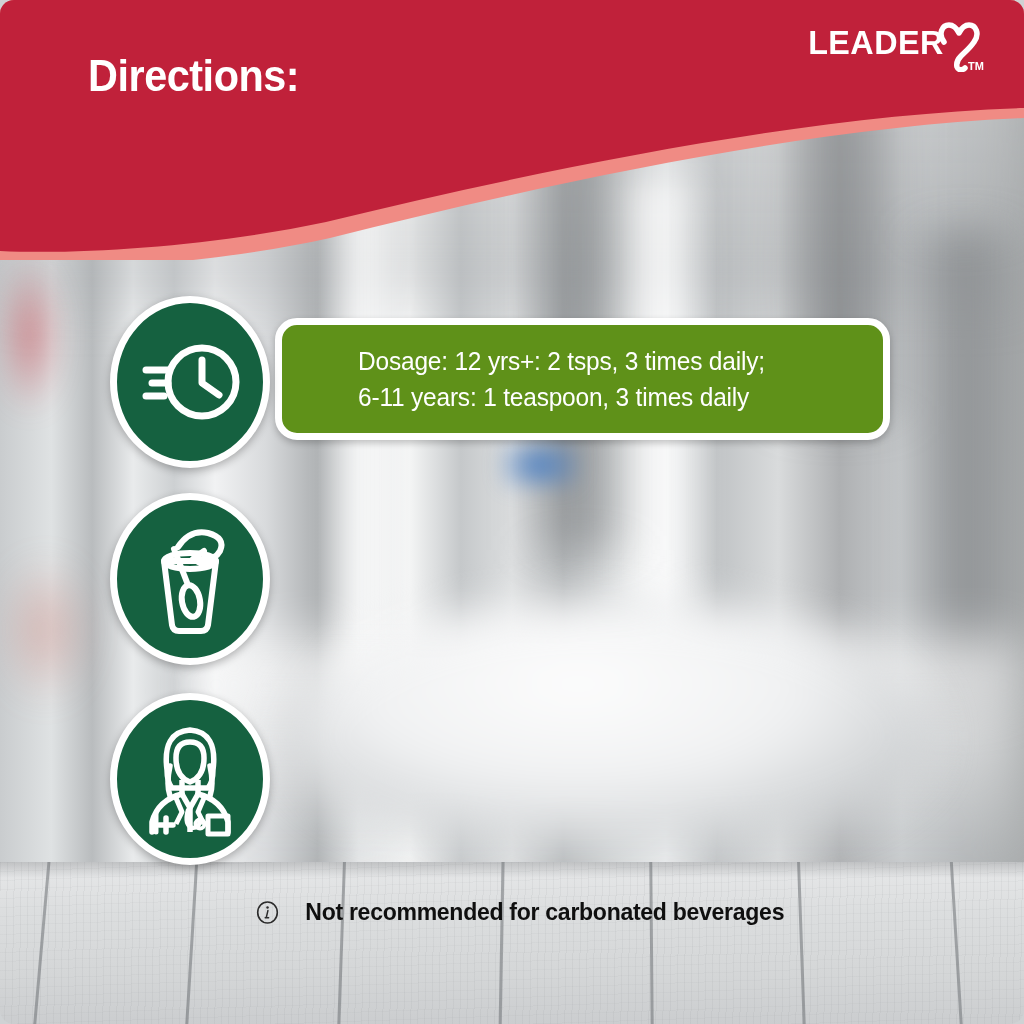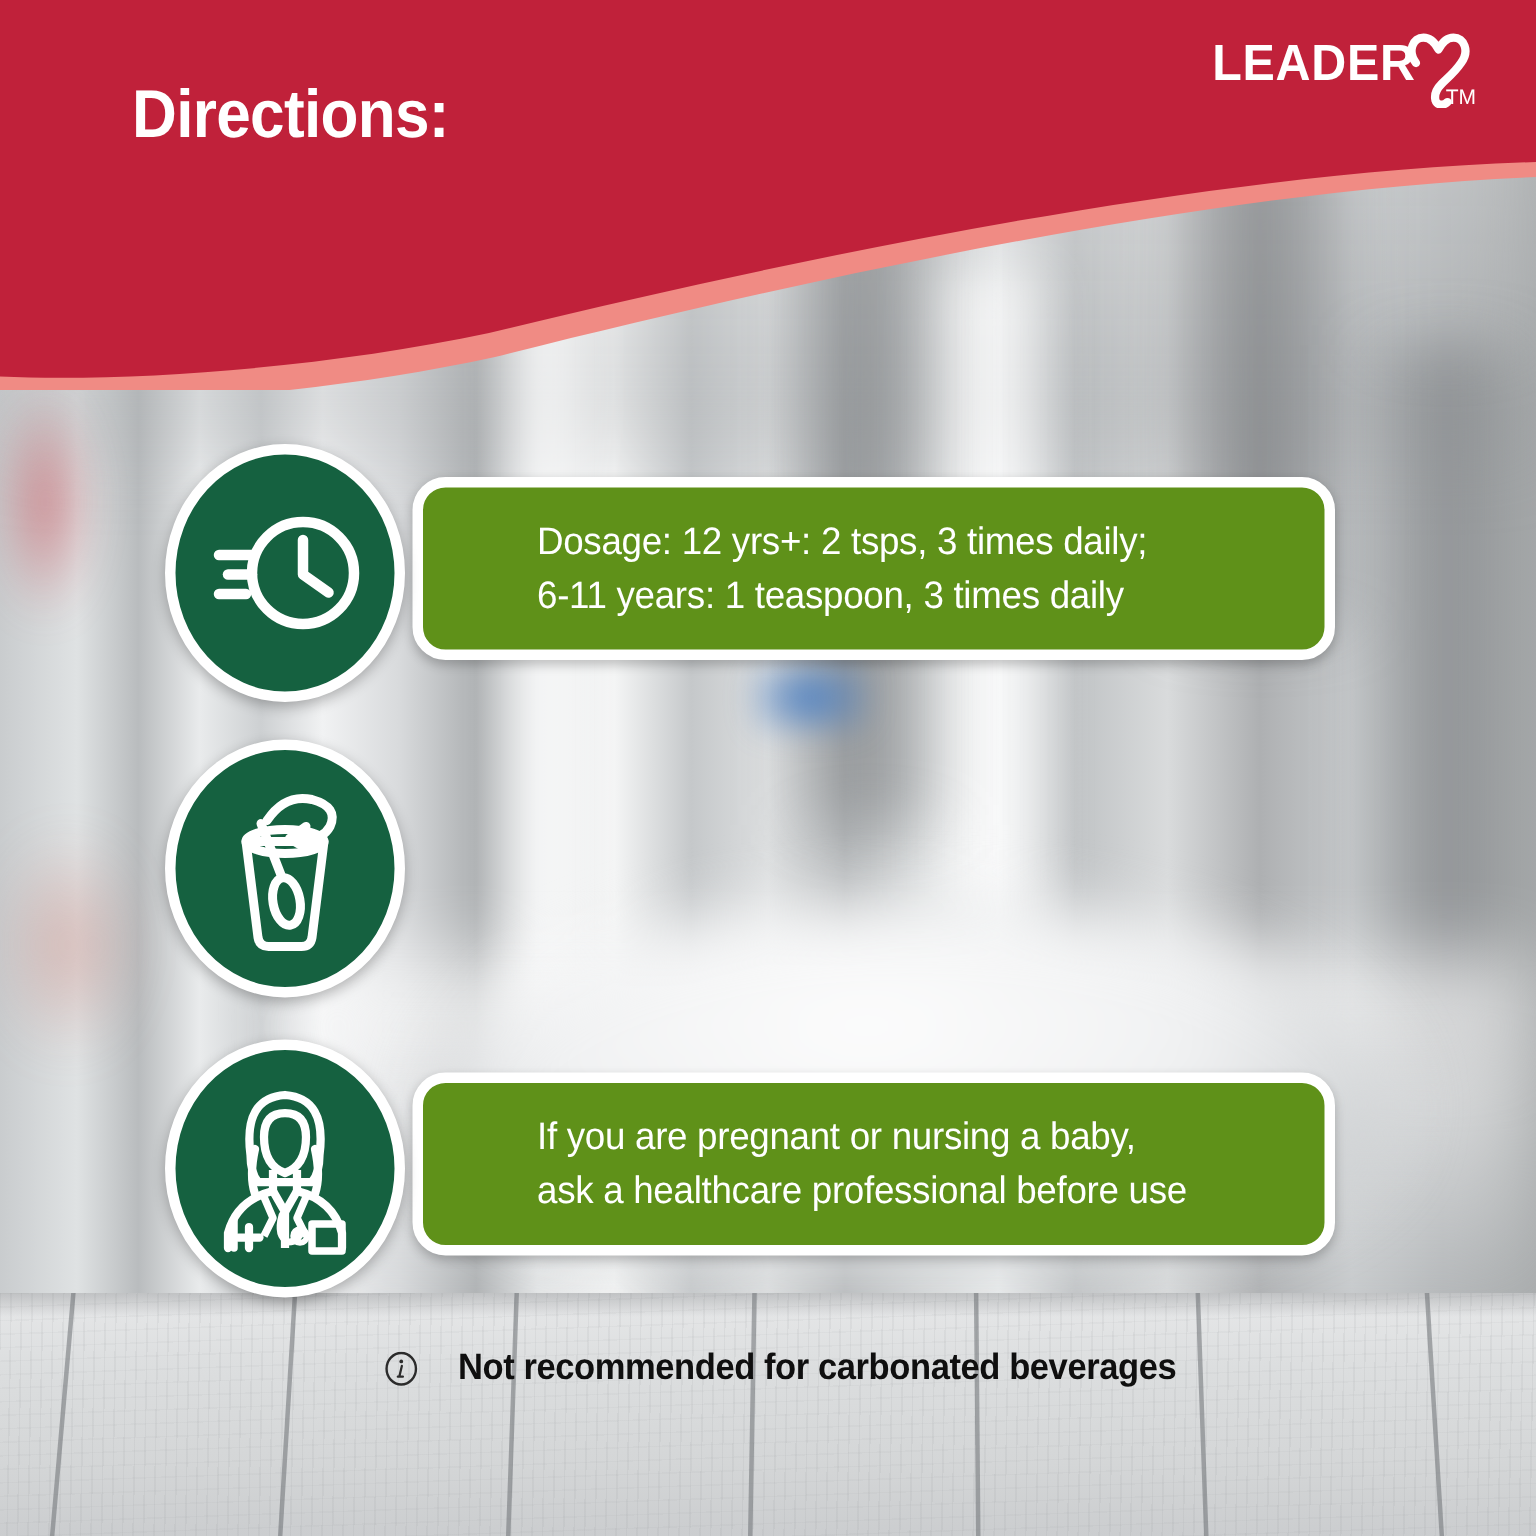--- a/index.html
+++ b/index.html
@@ -5,21 +5,21 @@
   * { margin:0; padding:0; box-sizing:border-box; }
   html,body { width:1024px; height:1024px; }
   body {
     font-family:"Liberation Sans", sans-serif;
     background:#cfd2d4;
     overflow:hidden;
     position:relative;
   }
 
   
-  .canvas { position:absolute; inset:0; width:1024px; height:1024px; overflow:hidden; }
+  .canvas { position:absolute; inset:0; width:1024px; height:1024px; overflow:hidden;border-radius:14px; }
 
   
   .bg-photo { position:absolute; left:0; top:0; width:1024px; height:880px; overflow:hidden; }
   .bg-base {
     position:absolute; inset:0;
     background:
       linear-gradient(90deg,
         #c9ccce 0%, #dfe2e3 5%, #b9bcbe 9%, #e9ebec 13%,
         #cdd0d2 17%, #f1f2f3 21%, #d8dadc 26%, #aeb1b3 31%,
         #e4e6e7 35%, #f4f5f5 40%, #c5c8ca 45%, #dddfe0 50%,
@@ -89,21 +89,21 @@
 
   
   .logo { position:absolute; right:42px; top:22px; height:52px; display:flex; align-items:flex-start;margin-left:16px; }
   .logo-word {
     color:#fff; font-size:34px; font-weight:bold; letter-spacing:.5px;
     transform:scaleX(.95); transform-origin:right center;
     line-height:40px;
     font-family:"Liberation Sans", sans-serif;
   }
   .logo-mark { position:relative; width:46px; height:50px; margin-left:-8px; }
-  .logo-tm { position:absolute; right:-2px; bottom:0px; color:#fff; font-size:14px; font-weight:normal; }
+  .logo-tm { position:absolute; right:-2px; bottom:0px; color:#fff; font-size:11px; font-weight:bold; }
 
   
   .rows { position:absolute; left:0; top:0; width:896px; height:1024px;margin-top:13px; }
   .row { position:absolute; left:110px; width:790px; height:175px; }
   .row.r1 { top:283px; }
   .row.r2 { top:480px; }
   .row.r3 { top:680px; }
 
   .pill {
     position:absolute; left:165px; top:22px;
@@ -242,24 +242,20 @@
             <ellipse cx="57" cy="80" rx="9" ry="16" transform="rotate(-10 57 80)" fill="none" stroke="#ffffff" stroke-width="6"></ellipse>
 
             <path d="M44,26 Q56,8 74,12 Q92,17 86,30 Q80,41 62,38" fill="none" stroke="#ffffff" stroke-width="6" stroke-linecap="round"></path>
             <path d="M70,30 L59,38 L71,45" fill="none" stroke="#ffffff" stroke-width="6" stroke-linecap="round" stroke-linejoin="round"></path>
           </svg>
         </span>
       </div>
     </div>
 
     <div class="row r3">
-      <div class="pill">
-        <div class="pill-text">If you are pregnant or nursing a baby,
-ask a healthcare professional before use</div>
-      </div>
       <div class="badge">
         <span>
           <svg width="116" height="118" viewBox="0 0 116 118">
 
             <path d="M35,50 Q30,12 58,10 Q86,12 81,50 Q81,62 76,68 L40,68 Q35,62 35,50 Z" fill="none" stroke="#ffffff" stroke-width="5.5" stroke-linejoin="round"></path>
 
             <path d="M44,38 Q44,22 58,22 Q72,22 72,38 Q72,57 58,62 Q44,57 44,38 Z" fill="none" stroke="#ffffff" stroke-width="5.5" stroke-linejoin="round"></path>
 
             <path d="M38,46 Q34,64 38,76" fill="none" stroke="#ffffff" stroke-width="5.5" stroke-linecap="round"></path>
             <path d="M78,46 Q82,64 78,76" fill="none" stroke="#ffffff" stroke-width="5.5" stroke-linecap="round"></path>

